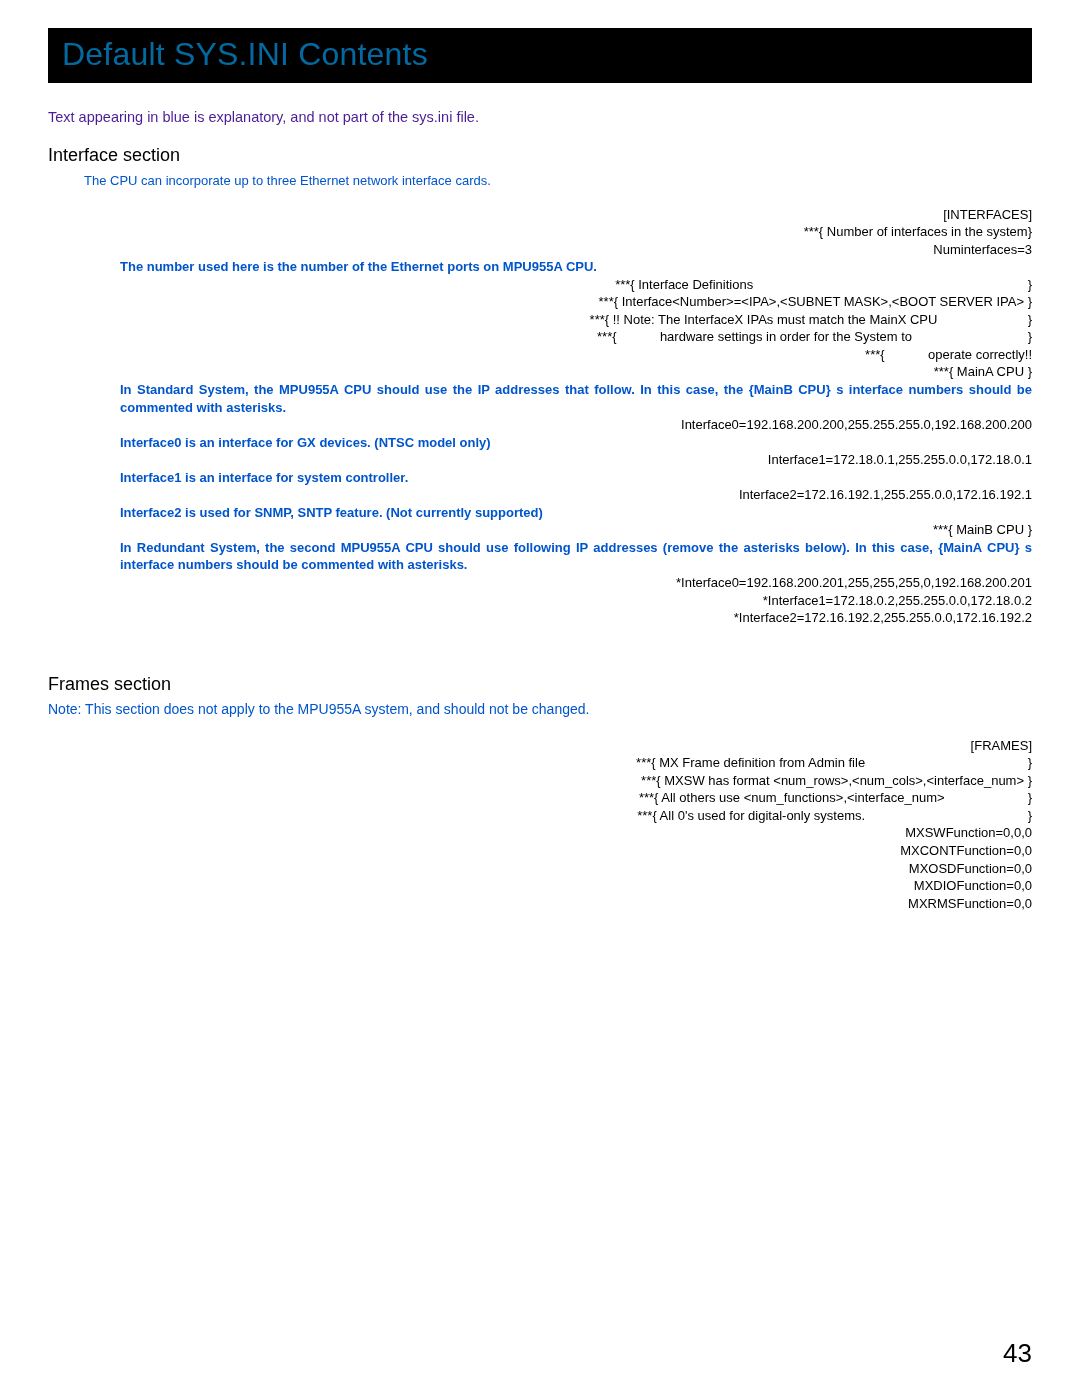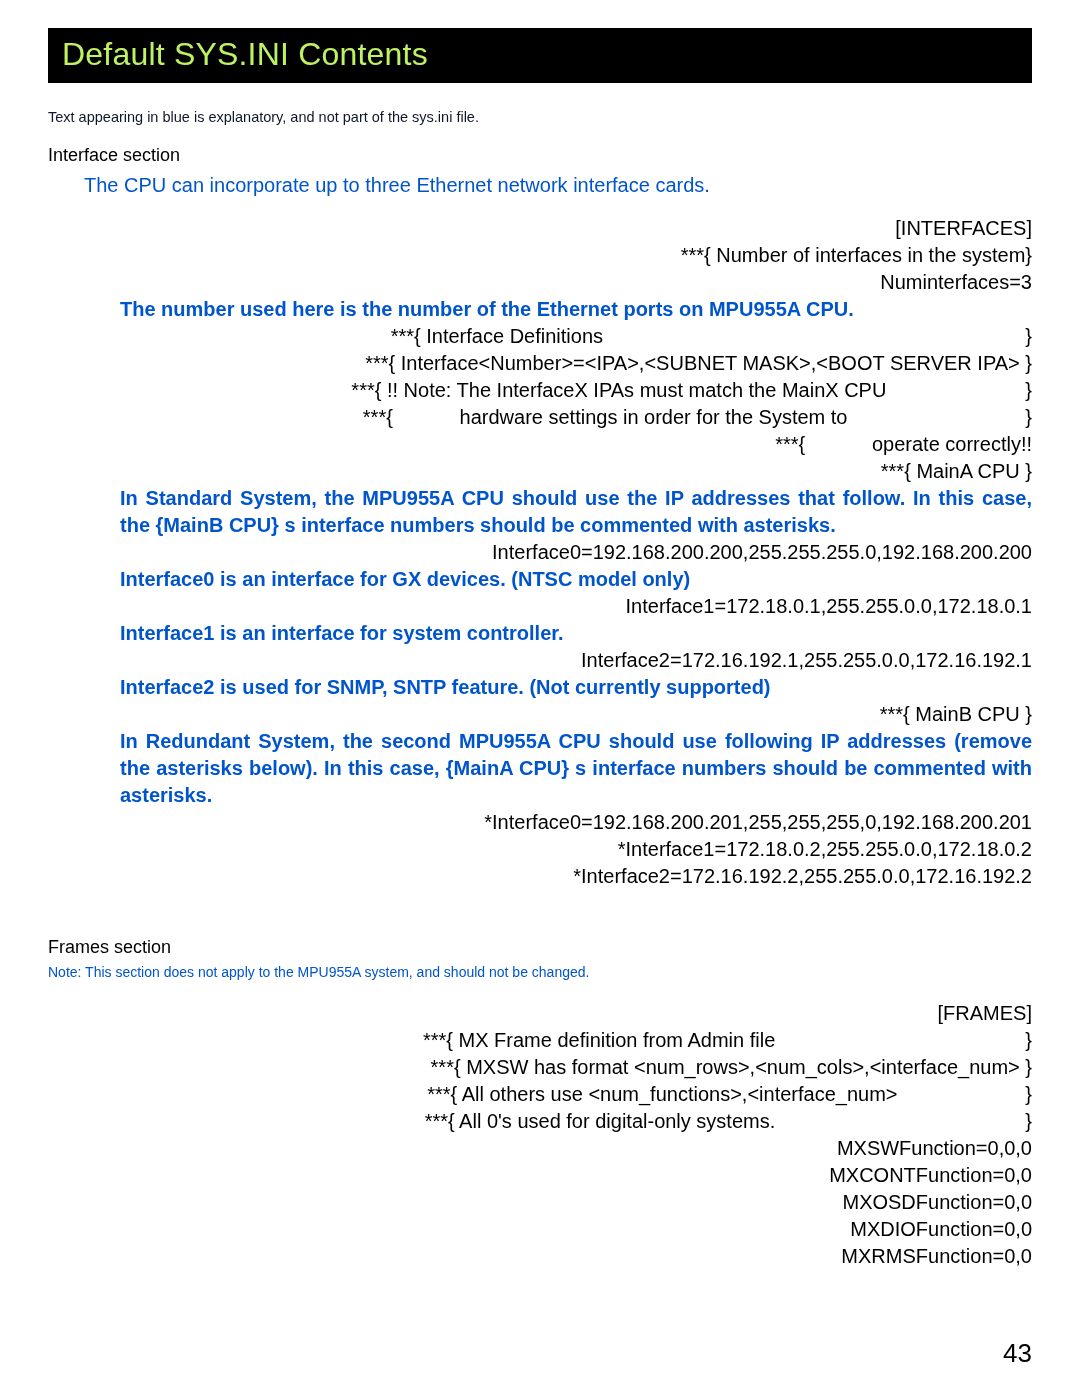--- a/index.html
+++ b/index.html
@@ -9,45 +9,45 @@
     background: #ffffff;
     font-family: Arial, Helvetica, sans-serif;
     color: #000000;
     position: relative;
   }
   .page {
     padding: 28px 48px 0 48px;
   }
   .title-bar {
     background: #000000;
-    color: #bef264;
+    color: #0369a1;
     font-size: 32px;
     padding: 8px 28px 10px 14px;
     font-weight: normal;
     margin-bottom: 26px;
     letter-spacing: 0.2px;
   }
   .note-blue {
-    color: #0f172a;
+    color: #4c1d95;
     font-size: 14.5px;
     margin-bottom: 20px;
   }
   .section-heading {
     font-size: 18px;
     color: #000000;
     margin-bottom: 6px;
     font-weight: normal;
     margin-top: 17px;
   }
   .indent1 { padding-left: 36px; }
   .indent2 { padding-left: 72px; font-weight: bold; }
   .blue { color: #0055cc; }
   .black { color: #000000; text-align: right; }
   .ini-block {
-    font-size: 20px;
+    font-size: 13px;
     line-height: 1.35;
   }
   .ini-line {
     white-space: pre;
     font-family: Arial, Helvetica, sans-serif;
   }
   .justify { text-align: justify; }
   .spacer-md { height: 16px; }
   .spacer-lg { height: 30px; }
   .note-line {

